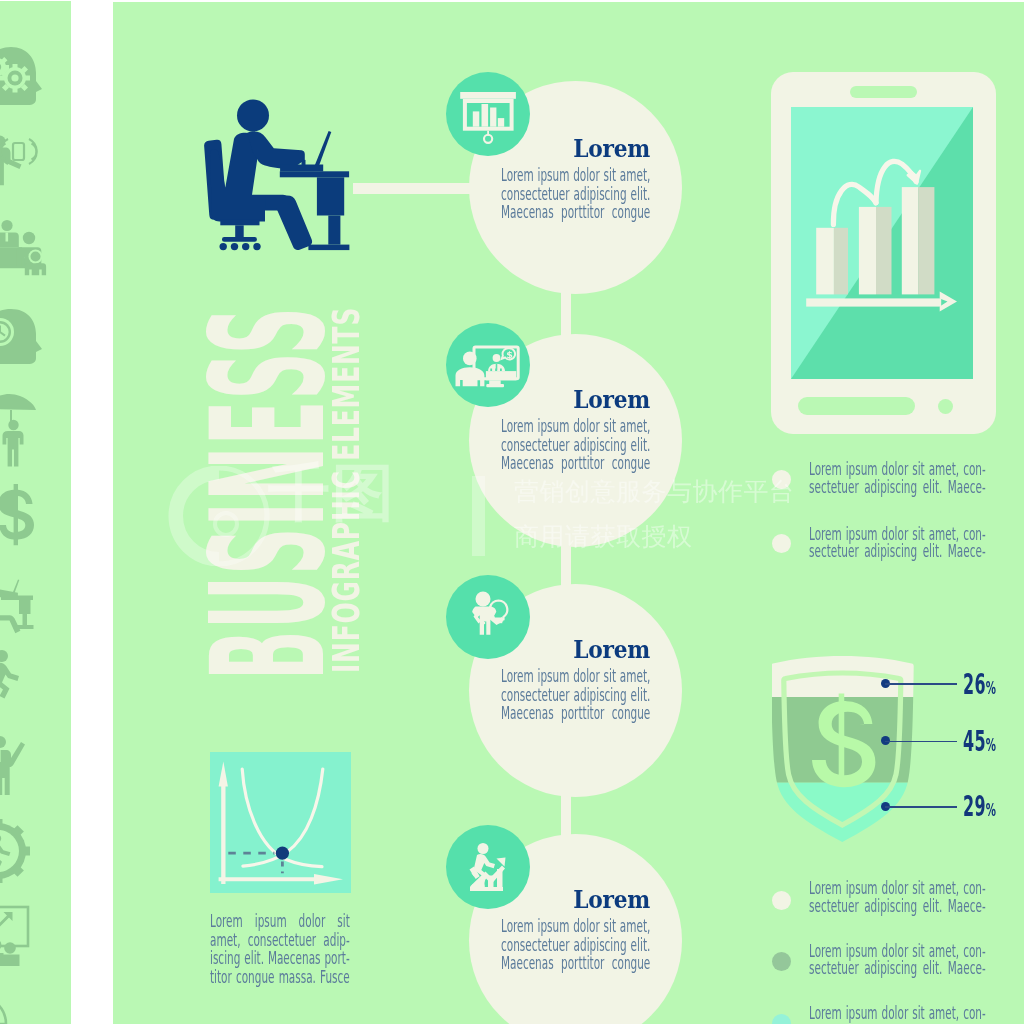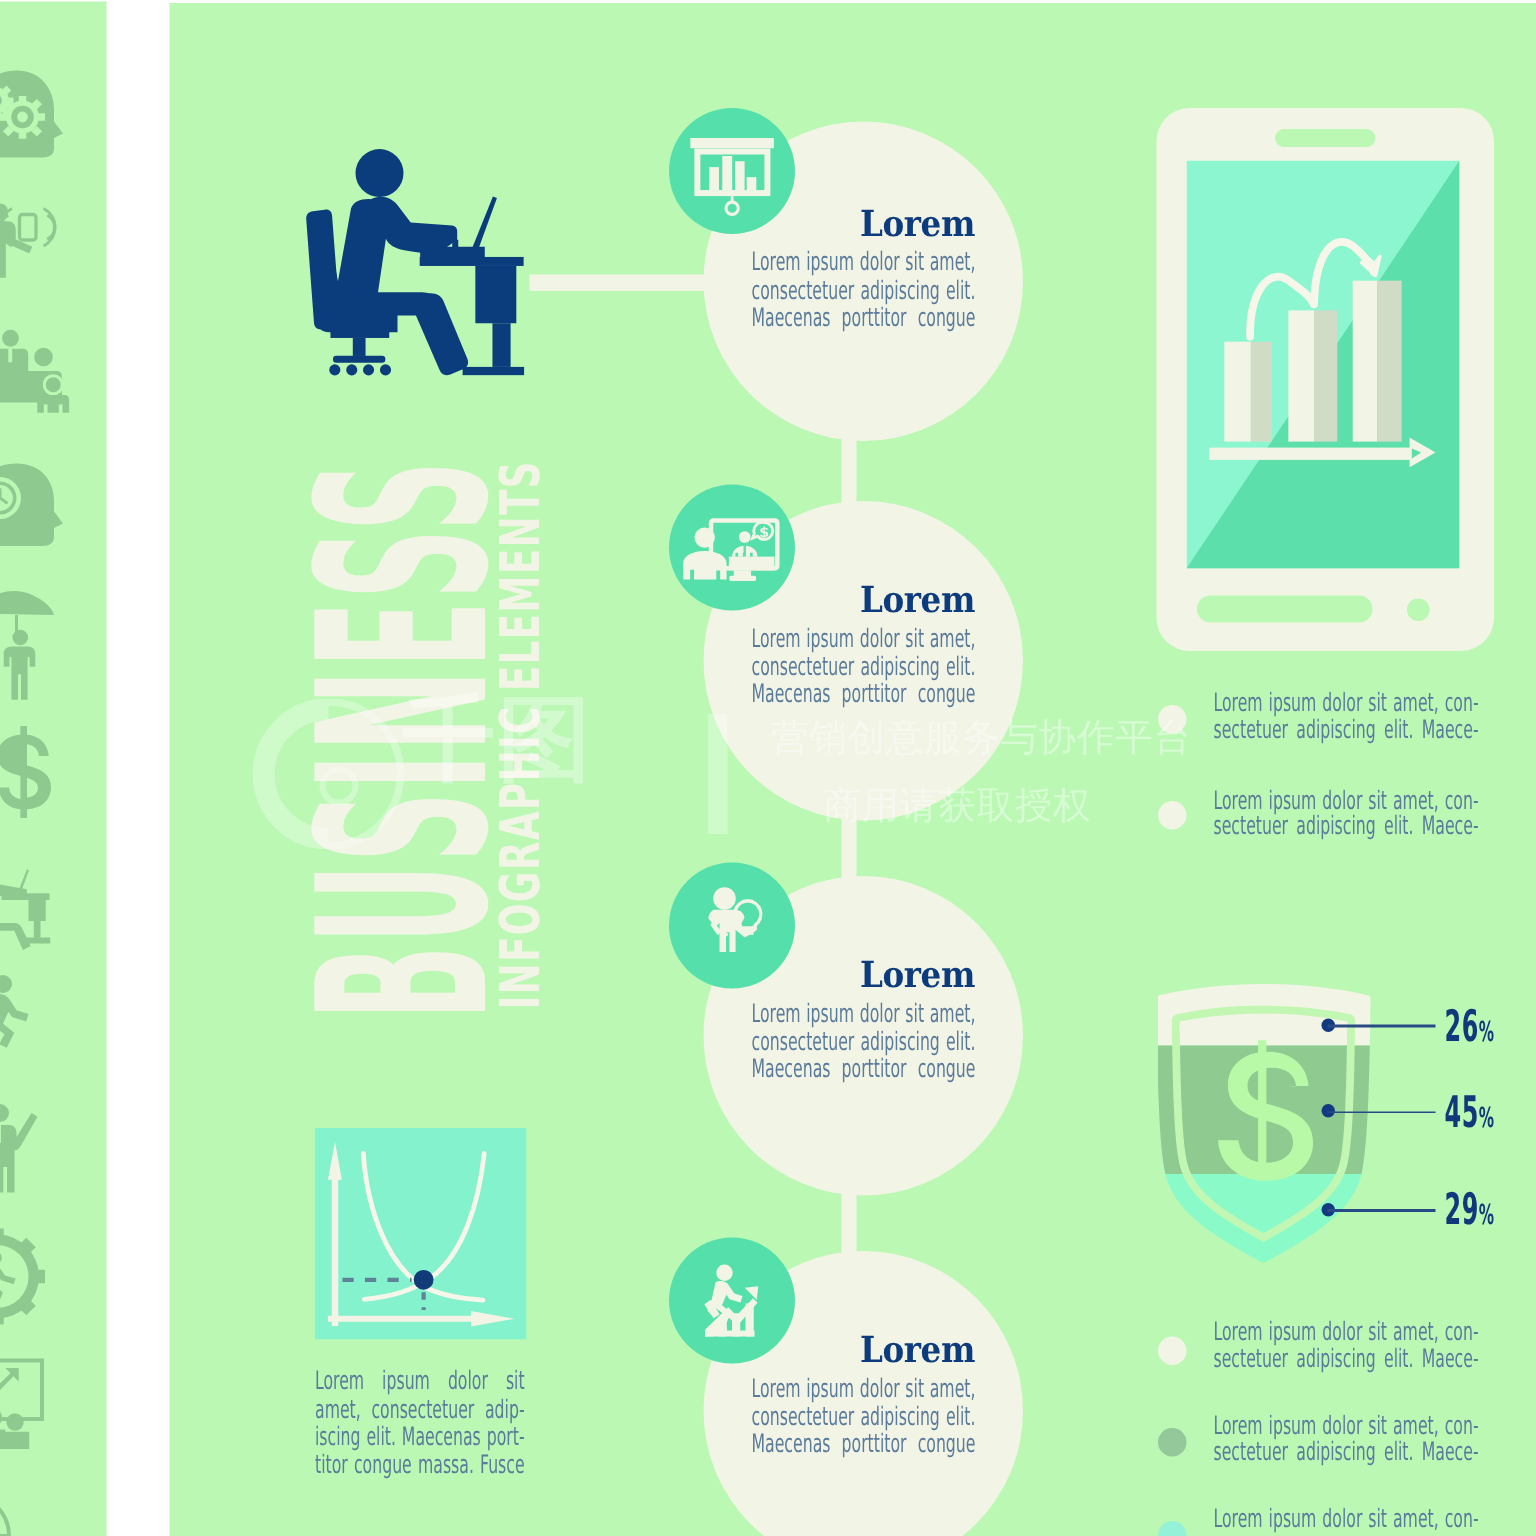--- a/index.html
+++ b/index.html
@@ -477,18 +477,18 @@
 
     <div class="wm">
       <svg class="wm-logo" style="left:55px;top:464px;" width="102" height="100" viewBox="0 0 102 100">
         <circle cx="51" cy="50" r="48" fill="none" stroke="#FFFFFF" stroke-width="5"></circle>
         <path d="M51 8 A42 42 0 1 0 51 92" fill="none" stroke="#FFFFFF" stroke-width="12"></path>
         <circle cx="58" cy="58" r="11" fill="none" stroke="#FFFFFF" stroke-width="4"></circle>
       </svg>
       <div class="wm-ch" style="left:155px;top:460px;font-size:62px;letter-spacing:2px;">千图</div>
       <div style="position:absolute;left:359px;top:474px;width:13px;height:80px;background:rgba(255,255,255,0.30);"></div>
       <div class="wm-cn" style="left:401px;top:477px;">营销创意服务与协作平台</div>
-      <div class="wm-cn" style="left:401px;top:522px;margin-left:35px;">商用请获取授权</div>
+      <div class="wm-cn" style="left:401px;top:522px;">商用请获取授权</div>
     </div>
 
   </div>
 
 </div>
 
 </body></html>

